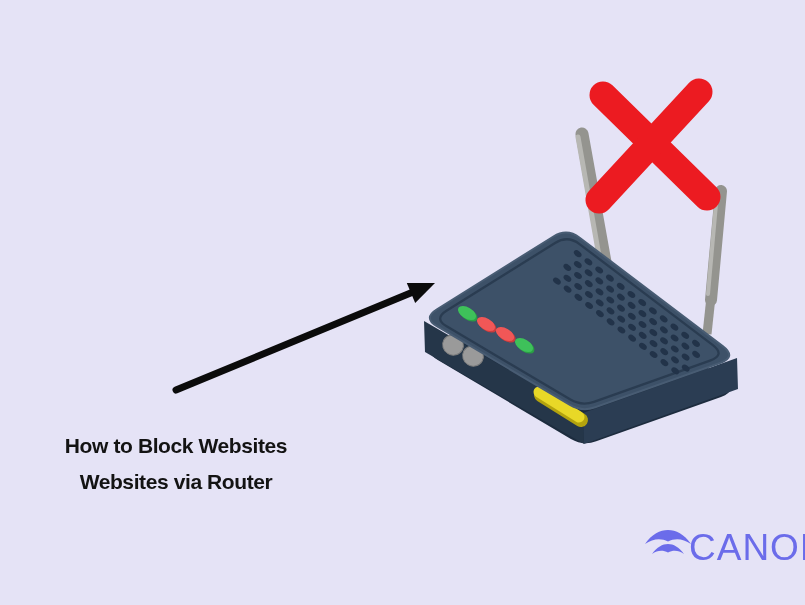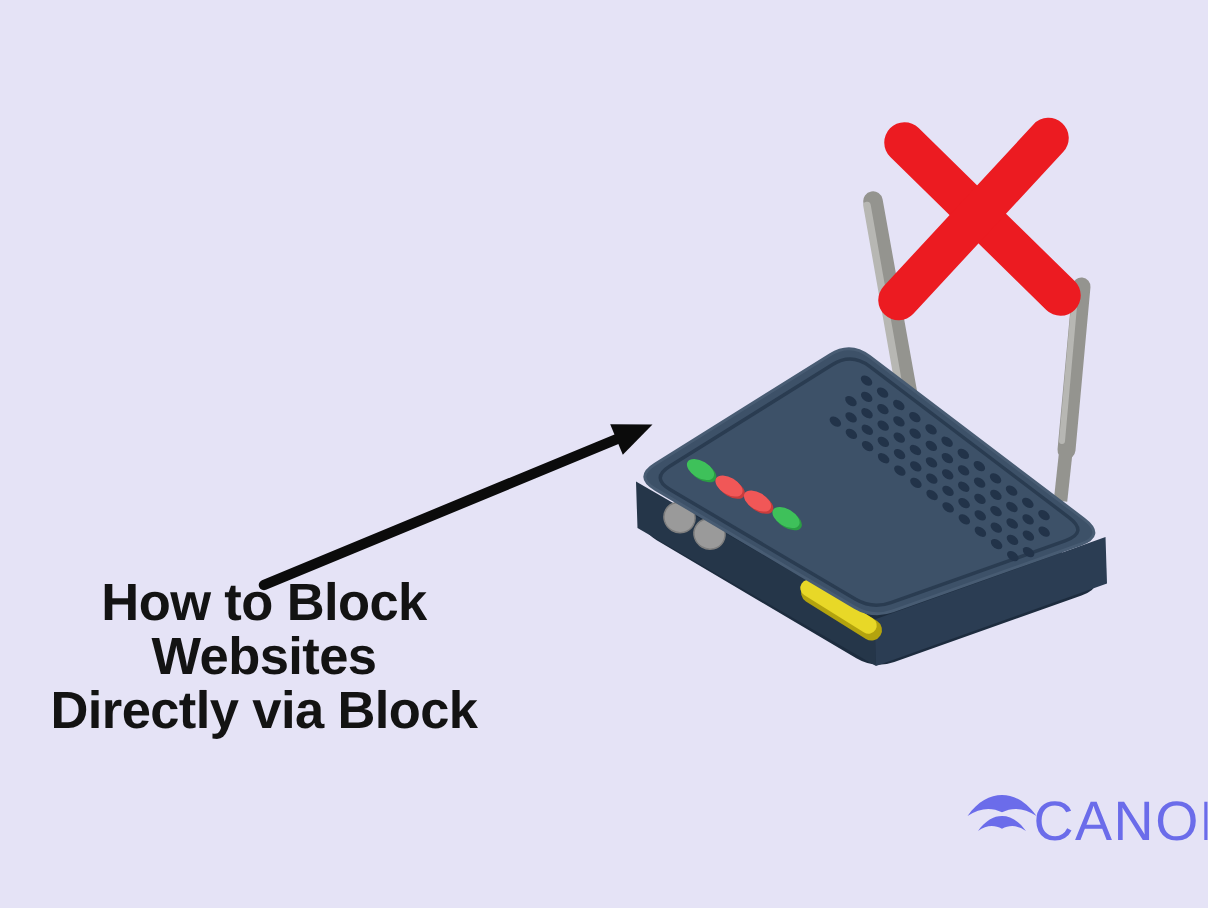--- a/index.html
+++ b/index.html
@@ -4,23 +4,23 @@
 <style>
   html,body{margin:0;padding:0;}
   body{
     width:805px;height:605px;overflow:hidden;position:relative;
     background:#e5e3f6;
     font-family:"Liberation Sans", sans-serif;
   }
   .stage{position:absolute;inset:0;}
   .illustration{position:absolute;left:0;top:0;width:805px;height:605px;}
   .page-title{
-    position:absolute;left:0;top:384px;width:352px;
+    position:absolute;left:0;top:428px;width:352px;
     text-align:center;color:#131313;
-    font-weight:700;font-size:35px;line-height:36px;letter-spacing:-0.4px;
+    font-weight:700;font-size:21px;line-height:36px;letter-spacing:-0.4px;
   }
   .brand-logo{
     position:absolute;left:644px;top:526px;height:44px;
     display:flex;align-items:center;white-space:nowrap;
   }
   .brand-logo svg{display:block;margin-right:-3px;}
   .brand-name{
     color:#6b6cea;font-size:37px;font-weight:400;letter-spacing:1px;
     line-height:40px;
   }
@@ -152,21 +152,21 @@
     </g>
 
     <g>
       <line x1="176" y1="390" x2="413" y2="292" stroke-width="7" stroke-linecap="round" stroke="#0b0b0b"></line>
       <polygon points="435,283 415.2,303.1 406.8,282.9" fill="#0b0b0b"></polygon>
     </g>
   </svg>
 
   <div class="page-title">
     <div>How to Block Websites</div>
-    <div>Directly via Block</div>
+    <div>Websites via Router</div>
   </div>
 
   <div class="brand-logo">
     <svg width="48" height="40" viewBox="0 0 48 40" xmlns="http://www.w3.org/2000/svg">
       <path d="M1,16 C8,6 16,2 24,2 C32,2 40,6 47,16 C39,10.5 31,10 24,13.5 C17,10 9,10.5 1,16 Z" fill="#6b6cea"></path>
       <path d="M8,26 C13,19 18.5,16 24,16 C29.5,16 35,19 40,26 C34.5,22 29,21.8 24,24.5 C19,21.8 13.5,22 8,26 Z" fill="#6b6cea"></path>
     </svg>
     <span class="brand-name">CANOPY</span>
   </div>
 

